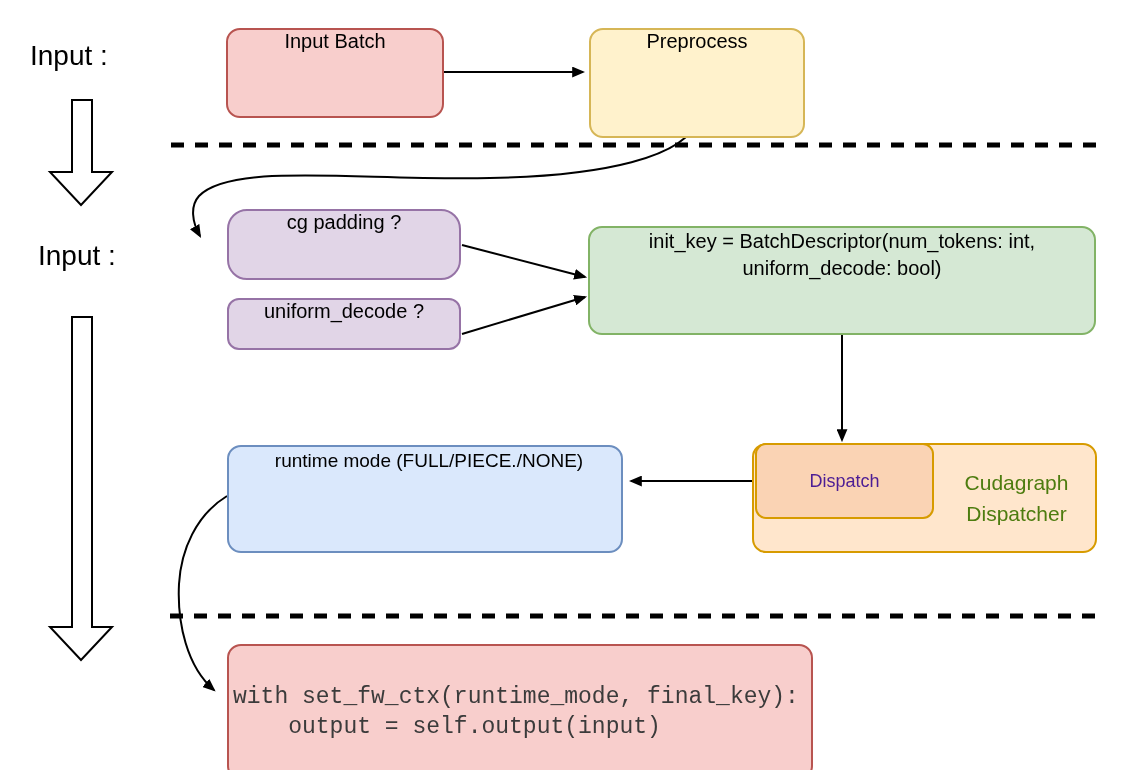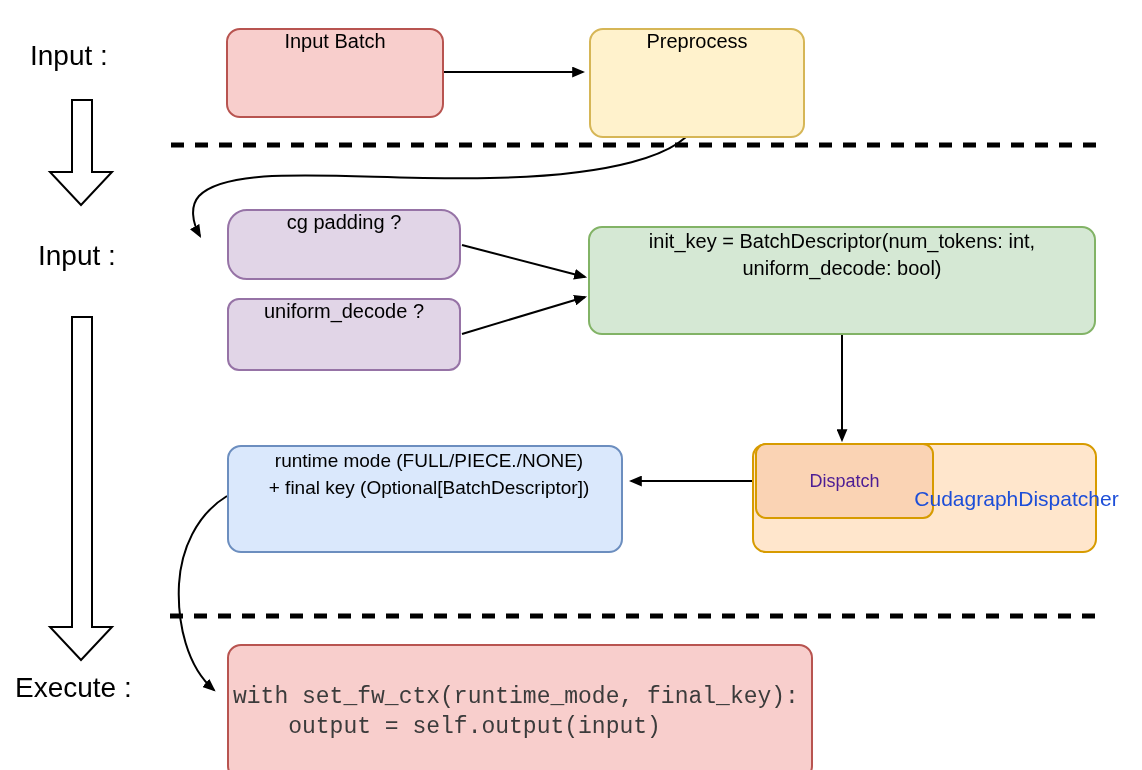--- a/index.html
+++ b/index.html
@@ -27,35 +27,35 @@
   .node-pink   { background:var(--pink_fill);   border-color:var(--pink_stroke); }
   .node-yellow { background:var(--yellow_fill); border-color:var(--yellow_stroke); }
   .node-purple { background:var(--purple_fill); border-color:var(--purple_stroke); }
   .node-green  { background:var(--green_fill);  border-color:var(--green_stroke); }
   .node-blue   { background:var(--blue_fill);   border-color:var(--blue_stroke); }
   .node-orange { background:var(--orange_fill); border-color:var(--orange_stroke); }
 
   #node-input-batch    { left:226px; top:28px;  width:218px; height:90px;  font-size:20px; }
   #node-preprocess     { left:589px; top:28px;  width:216px; height:110px;  font-size:20px; }
   #node-cg-padding     { left:227px; top:209px; width:234px; height:71px;  font-size:20px; border-radius:20px; }
-  #node-uniform-decode { left:227px; top:298px; width:234px; height:73px;  font-size:20px; border-radius:12px; }
+  #node-uniform-decode { left:227px; top:298px; width:234px; height:52px;  font-size:20px; border-radius:12px; }
   #node-init-key       { left:588px; top:226px; width:508px; height:109px; font-size:20px; line-height:27px; }
   #node-runtime-mode   { left:227px; top:445px; width:396px; height:108px; font-size:19px; line-height:27px;padding-left:8px; }
 
   #node-cudagraph      { left:752px; top:443px; width:345px; height:110px; }
   #node-dispatch {
     position:absolute; left:1px; top:-2px; width:179px; height:76px; box-sizing:border-box;
     background:var(--orange_inner_fill); border:2px solid var(--orange_stroke);
     border-radius:11px; display:flex; align-items:center; justify-content:center;
     font-size:18px; color:#4c1d95;
   }
   #cudagraph-label {
     position:absolute; left:185px; top:0; width:155px; height:100%;
-    display:flex; flex-direction:row; align-items:center; justify-content:center;
-    font-size:21px; line-height:31px; color:#1d4ed8;
+    display:flex; flex-direction:column; align-items:center; justify-content:center;
+    font-size:21px; line-height:31px; color:#4d7c0f;
   }
 
   #node-execute-code {
     left:227px; top:644px; width:586px; height:136px;
     align-items:flex-start; justify-content:center; text-align:left;
     font-family:"Liberation Mono", monospace; font-size:23px; line-height:30px;
     color:#3b3b3b; padding-left:4px;
   }
   #node-execute-code .line { white-space:pre; }
 </style>
@@ -81,21 +81,20 @@
     <path class="edge" d="M 698 118 C 688 158, 600 176, 490 178 C 360 181, 232 162, 199 196 C 190 206, 192 222, 200 236" marker-end="url(#ah)"></path>
     <line class="edge" x1="462" y1="245" x2="585" y2="277" marker-end="url(#ah)"></line>
     <line class="edge" x1="462" y1="334" x2="585" y2="297" marker-end="url(#ah)"></line>
     <line class="edge" x1="842" y1="335" x2="842" y2="440" marker-end="url(#ah)"></line>
     <line class="edge" x1="755" y1="481" x2="631" y2="481" marker-end="url(#ah)"></line>
     <path class="edge" d="M 227 496 C 196 515, 181 550, 179 584 C 177 623, 187 667, 214 690" marker-end="url(#ah)"></path>
   </svg>
 
   <div class="stage-label" style="left:30px; top:40px;">Input :</div>
   <div class="stage-label" style="left:38px; top:240px;">Input :</div>
-  <div class="stage-label" style="left:15px; top:672px;">Execute :</div>
 
   <div class="node node-pink" id="node-input-batch">
     <span class="line">Input Batch</span>
   </div>
 
   <div class="node node-yellow" id="node-preprocess">
     <span class="line">Preprocess</span>
   </div>
 
   <div class="node node-purple" id="node-cg-padding">
@@ -116,21 +115,20 @@
       <span class="line">Dispatch</span>
     </div>
     <div id="cudagraph-label">
       <span class="line">Cudagraph</span>
       <span class="line">Dispatcher</span>
     </div>
   </div>
 
   <div class="node node-blue" id="node-runtime-mode">
     <span class="line">runtime mode (FULL/PIECE./NONE)</span>
-    <span class="line">+ final key (Optional[BatchDescriptor])</span>
   </div>
 
   <div class="node node-pink" id="node-execute-code">
     <span class="line">with set_fw_ctx(runtime_mode, final_key):</span>
     <span class="line">    output = self.output(input)</span>
   </div>
 
 </div>
 
 </body></html>

